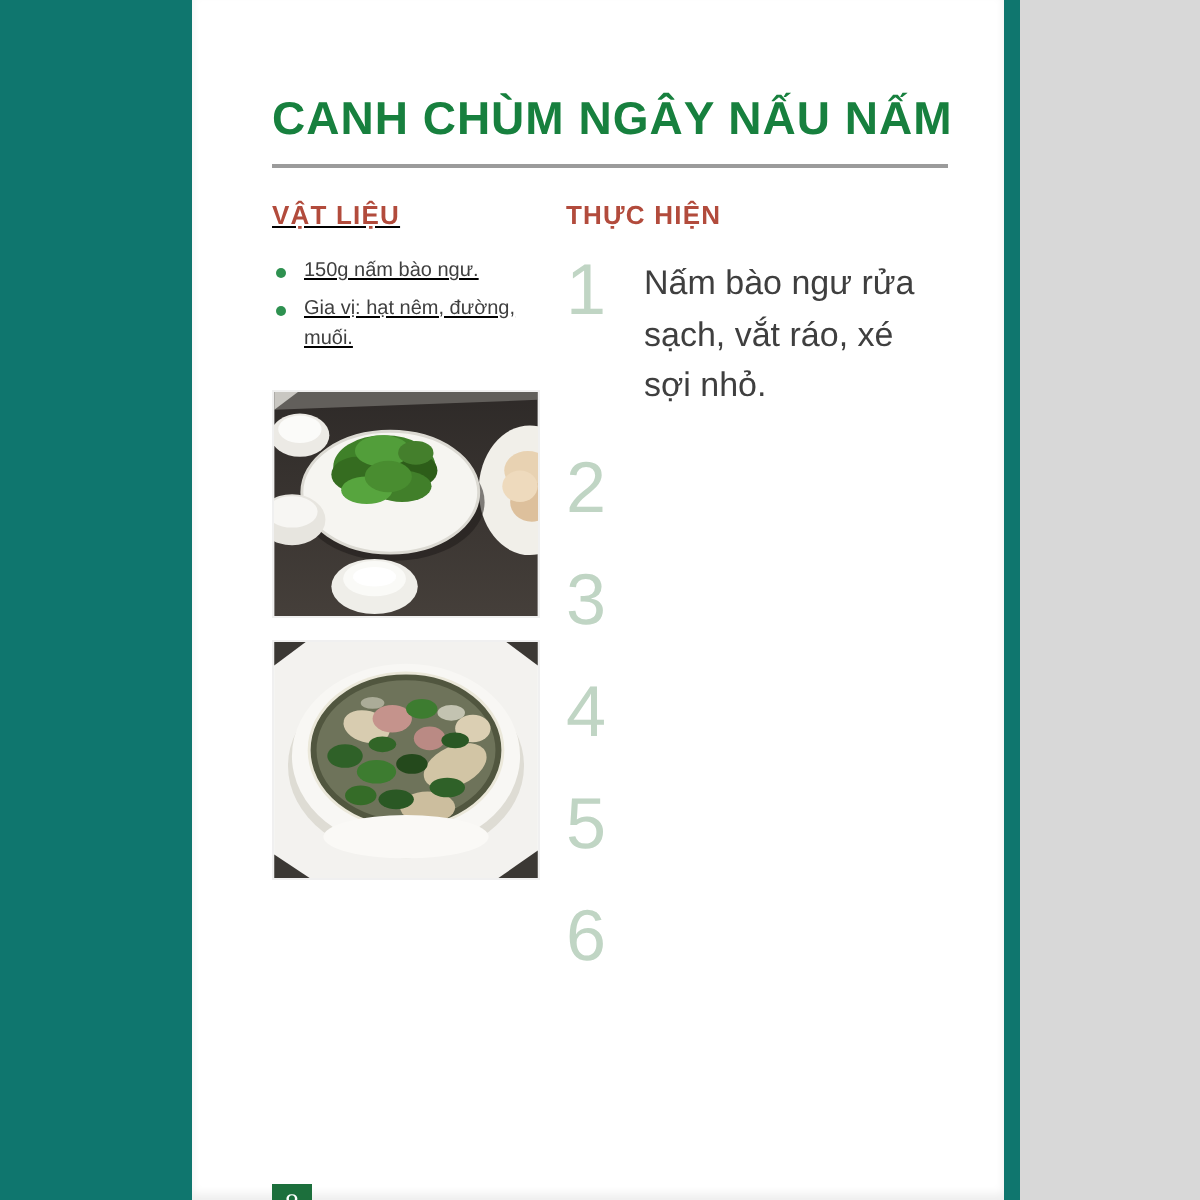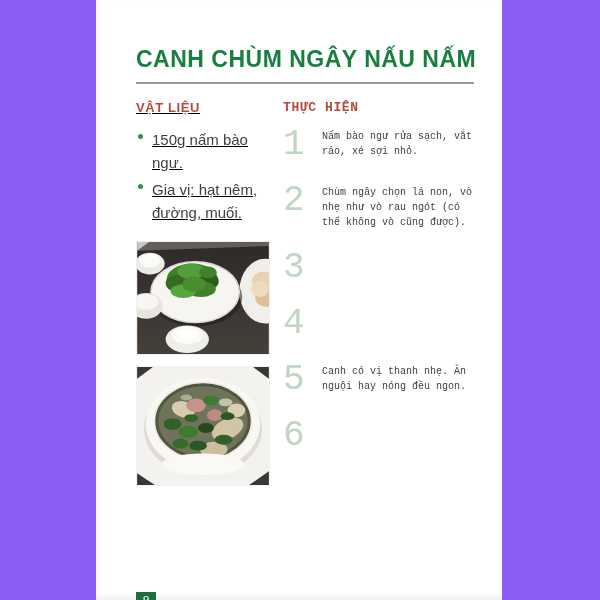--- a/index.html
+++ b/index.html
@@ -1,60 +1,60 @@
 <!DOCTYPE html>
 <html style="--title-green: #17803e; --heading-red: #b24b3c; --step-number-green: #c0d5c4; --bullet-green: #2e9150; --badge-green: #1c6f3c; --body-text: #3f3f3f; --divider-gray: #9b9b9b;"><head>
 <meta charset="utf-8">
 <style>
   * { margin:0; padding:0; box-sizing:border-box; }
   html,body { width:600px; height:600px; }
   body { font-family:"Liberation Sans", sans-serif; background:#d8d8d8; }
-  .canvas { position:relative; width:600px; height:600px; background:#8b5cf6; overflow:hidden; }
+  .canvas { position:relative; width:510px; height:600px; background:#0f766e; overflow:hidden; }
   .page {
     position:absolute; left:96px; top:0; width:406px; height:600px;
     background:#ffffff;
     box-shadow: inset 0 -3px 5px rgba(0,0,0,0.07);
   }
   .content { position:relative; width:100%; height:100%; padding:0 28px 0 40px; }
 
   .title {
     margin-top:46px; text-align:center;
     font-size:23px; font-weight:bold; letter-spacing:0.5px;
     color:var(--title-green,#17803e); white-space:nowrap;
   }
   .divider { margin-top:9px; border-bottom:2px solid var(--divider-gray,#9b9b9b); }
 
   .columns { display:flex; margin-top:16px; }
   .col-left  { width:147px; flex:none;text-decoration:underline; }
-  .col-right { flex:1; min-width:0;font-family:Liberation Mono, monospace; }
+  .col-right { flex:1; min-width:0; }
 
   .section-heading {
     font-size:13px; font-weight:bold; letter-spacing:0.6px;
     color:var(--heading-red,#b24b3c);
   }
 
   .ing-list { list-style:none; margin-top:13px; width:138px; }
-  .ing-item { position:relative; padding-left:16px; font-size:15px;
+  .ing-item { position:relative; padding-left:16px; font-size:10px;
               line-height:1.55; color:var(--body-text,#3f3f3f); margin-bottom:3px; }
   .bullet { position:absolute; left:2px; top:6px; width:5px; height:5px;
             border-radius:50%; background:var(--bullet-green,#2e9150); }
 
   .photo { display:block; width:134px; border:1px solid rgba(0,0,0,0.06); }
   .photo-1 { margin-top:17px; }
   .photo-2 { margin-top:11px; }
 
   .steps { margin-top:14px; }
   .step { display:flex; }
   .step + .step { margin-top:22px; }
   .step-num {
     flex:none; width:30px; margin-right:9px; margin-top:-2px;
     font-size:36px; line-height:1; font-weight:normal;
     color:var(--step-number-green,#c0d5c4);
   }
-  .step-text { font-size:10px; line-height:1.5; color:var(--body-text,#3f3f3f); max-width:172px; }
+  .step-text { font-size:17px; line-height:1.5; color:var(--body-text,#3f3f3f); max-width:172px; }
 
   .page-badge {
     position:absolute; left:40px; top:546px; width:20px; height:20px;
     background:var(--badge-green,#1c6f3c);
     display:flex; align-items:center; justify-content:center;
   }
   .page-badge span { color:#fff; font-family:"DejaVu Serif", serif; font-size:12px; }
 </style>
 </head>
 <body>
@@ -163,31 +163,29 @@
 
         <div class="col-right">
           <h2 class="section-heading">THỰC HIỆN</h2>
           <div class="steps">
               <div class="step">
                 <span class="step-num">1</span>
                 <p class="step-text">Nấm bào ngư rửa sạch, vắt ráo, xé sợi nhỏ.</p>
               </div>
               <div class="step">
                 <span class="step-num">2</span>
-                <p class="step-text">Chùm ngây chọn lá non, vò nhẹ như vò rau ngót (có thể không vò cũng được).</p>
               </div>
               <div class="step">
                 <span class="step-num">3</span>
               </div>
               <div class="step">
                 <span class="step-num">4</span>
               </div>
               <div class="step">
                 <span class="step-num">5</span>
-                <p class="step-text">Canh có vị thanh nhẹ. Ăn nguội hay nóng đều ngon.</p>
               </div>
               <div class="step">
                 <span class="step-num">6</span>
               </div>
             </div>
         </div>
 
       </div>
 
       <div class="page-badge">

